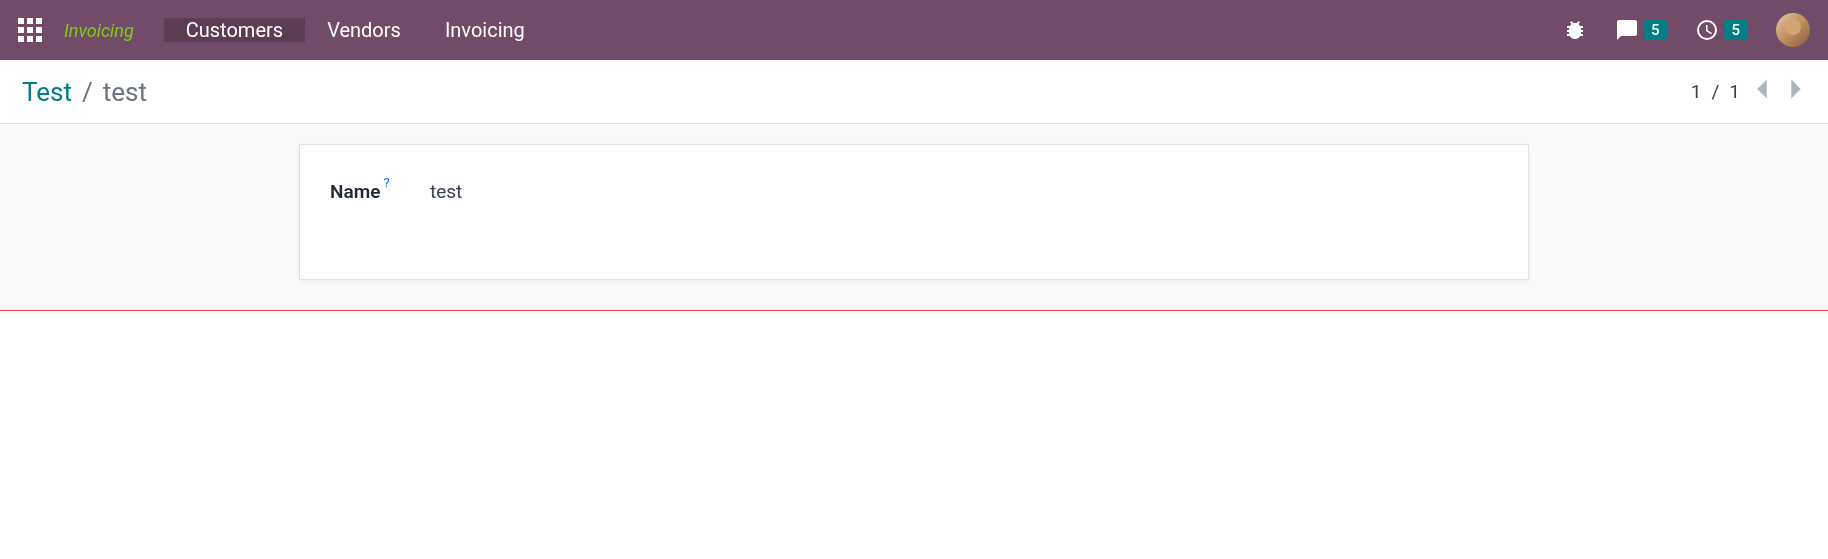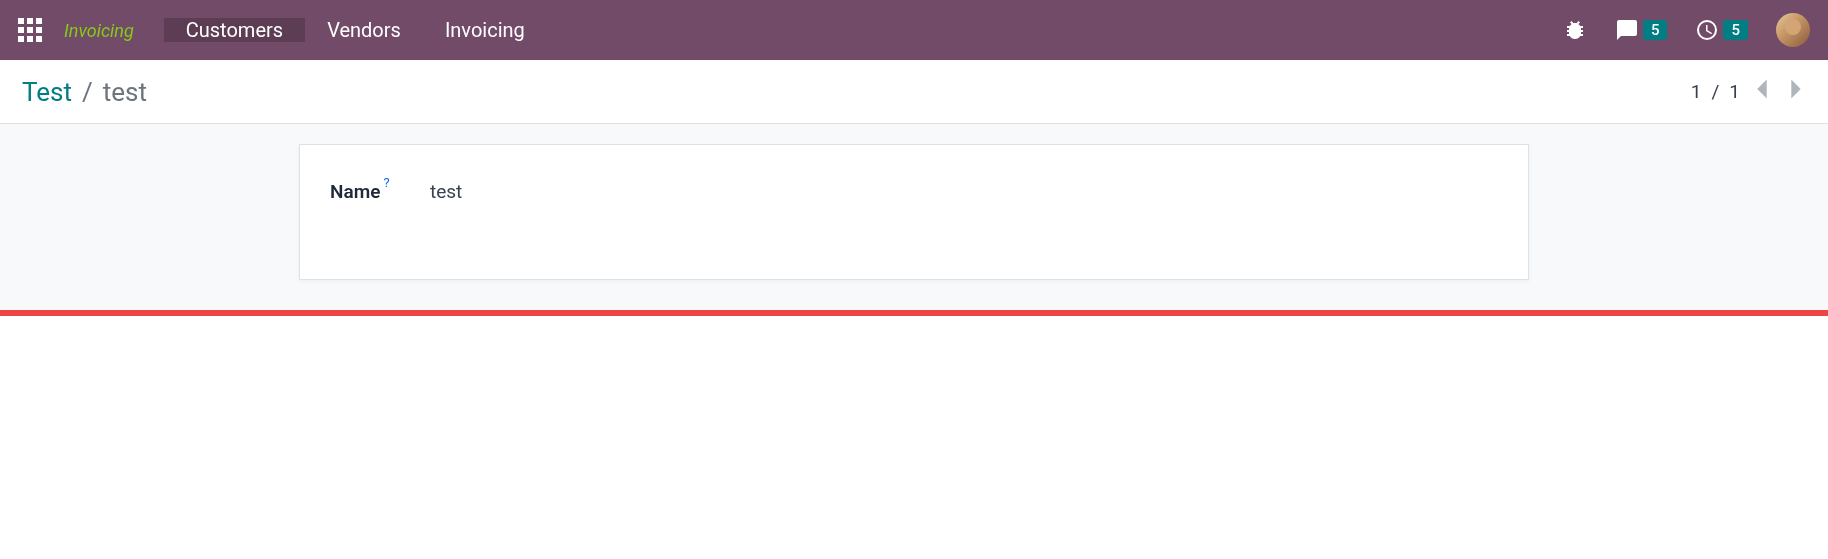--- a/index.html
+++ b/index.html
@@ -138,21 +138,21 @@
       padding: 4px;
     }
     .chev svg {
       width: 16px;
       height: 22px;
       fill: #adb5bd;
     }
     .content-area {
       background: #f8f9fa;
       padding: 20px 0 30px 0;
-      border-bottom: 6px solid #ef4444;
+      border-bottom: 1px solid #ef4444;
     }
     .form-sheet {
       max-width: 1230px;
       margin: 0 auto;
       background: #ffffff;
       border: 1px solid #dee2e6;
       padding: 34px 30px 50px 30px;
       box-shadow: 0 2px 4px rgba(0,0,0,0.04);
     }
     .form-row {

